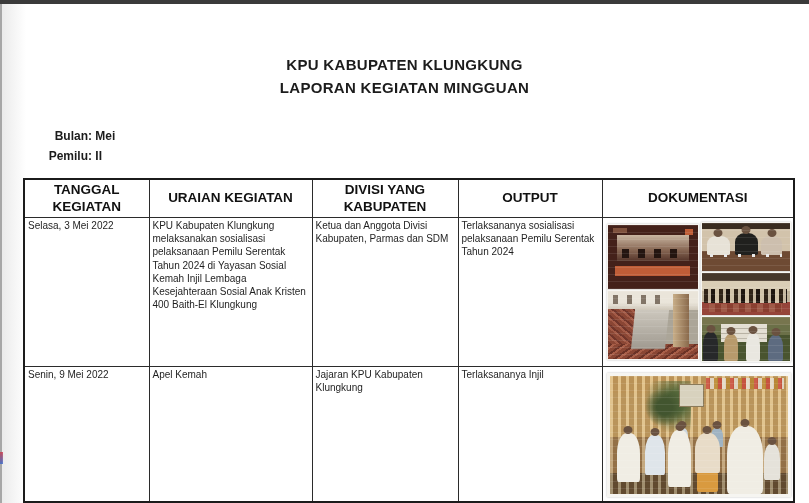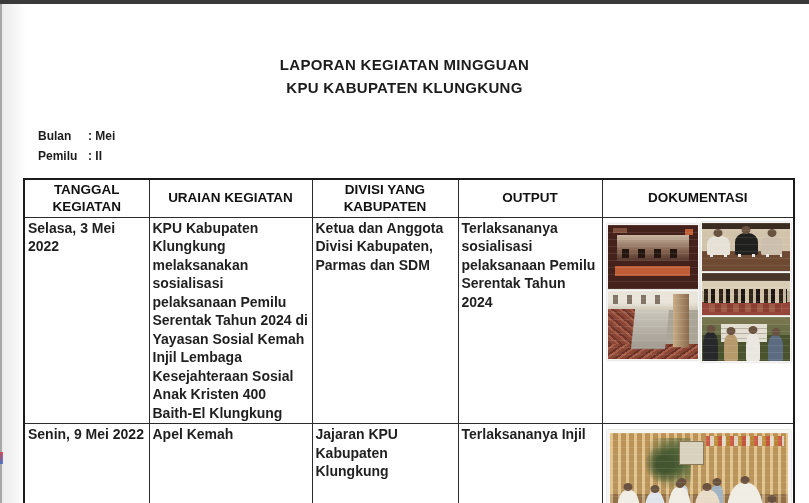--- a/index.html
+++ b/index.html
@@ -14,36 +14,36 @@
     background:linear-gradient(90deg,#d7d7d7,rgba(255,255,255,0));opacity:.55;}
   .scan-left-line{position:absolute;left:0;top:4px;bottom:0;width:2px;background:#8a8a8a;opacity:.7;}
   .scan-artifact{position:absolute;left:0;top:452px;width:3px;height:12px;
     background:linear-gradient(#c34,#36c);opacity:.8;}
 
   .doc-title{position:absolute;left:0;top:53px;width:100%;text-align:center;
     font-size:15px;font-weight:700;letter-spacing:.3px;line-height:23px;color:#1c1c1c;}
 
   .meta{position:absolute;left:38px;top:126px;font-size:12px;font-weight:700;
     line-height:20px;color:#1c1c1c;}
-  .meta-label{display:inline-block;width:50px;}
+  .meta-label{display:inline-block;width:50px;text-align:right;}
 
   table.report-table{
     position:absolute;left:23px;top:178px;width:770px;
     border-collapse:collapse;table-layout:fixed;
     border:2px solid #1b1b1b;
   }
   .report-table th,.report-table td{
     border:1px solid #2b2b2b;vertical-align:top;
     padding:1px 3px;overflow:hidden;
   }
   .report-table th{
     font-size:13.5px;font-weight:700;text-align:center;vertical-align:middle;
     line-height:1.25;height:35px;color:#111;padding:1px 2px;
   }
-  .report-table td{font-size:14px;line-height:1.32;color:#1f1f1f;font-weight:bold;}
+  .report-table td{font-size:10px;line-height:1.32;color:#1f1f1f;}
   tr.row-1 td{height:146px;}
   tr.row-2 td{height:132px;margin-left:40px;}
   td.c-dok{padding:0;position:relative;}
 
   
   .photo{position:absolute;overflow:hidden;border:1px solid #f6f5f1;
     box-shadow:0 0 2px rgba(0,0,0,.25);}
   .photo i{position:absolute;display:block;font-style:normal;filter:blur(.5px);}
   .photo::after{content:"";position:absolute;inset:0;pointer-events:none;
     background:repeating-linear-gradient(180deg,rgba(255,255,255,.09) 0 1px,transparent 1px 7px);}
@@ -121,22 +121,22 @@
 <body>
 
 <div class="page">
 
   <div class="scan-top-edge"></div>
   <div class="scan-left-shade"></div>
   <div class="scan-left-line"></div>
   <div class="scan-artifact"></div>
 
   <header class="doc-title">
+    <div>KPU KABUPATEN KLUNGKUNG</div>
     <div>LAPORAN KEGIATAN MINGGUAN</div>
-    <div>KPU KABUPATEN KLUNGKUNG</div>
   </header>
 
   <div class="meta">
     <div class="meta-row">
       <span class="meta-label">Bulan</span><span>: Mei</span>
     </div>
     <div class="meta-row">
       <span class="meta-label">Pemilu</span><span>: II</span>
     </div>
   </div>

